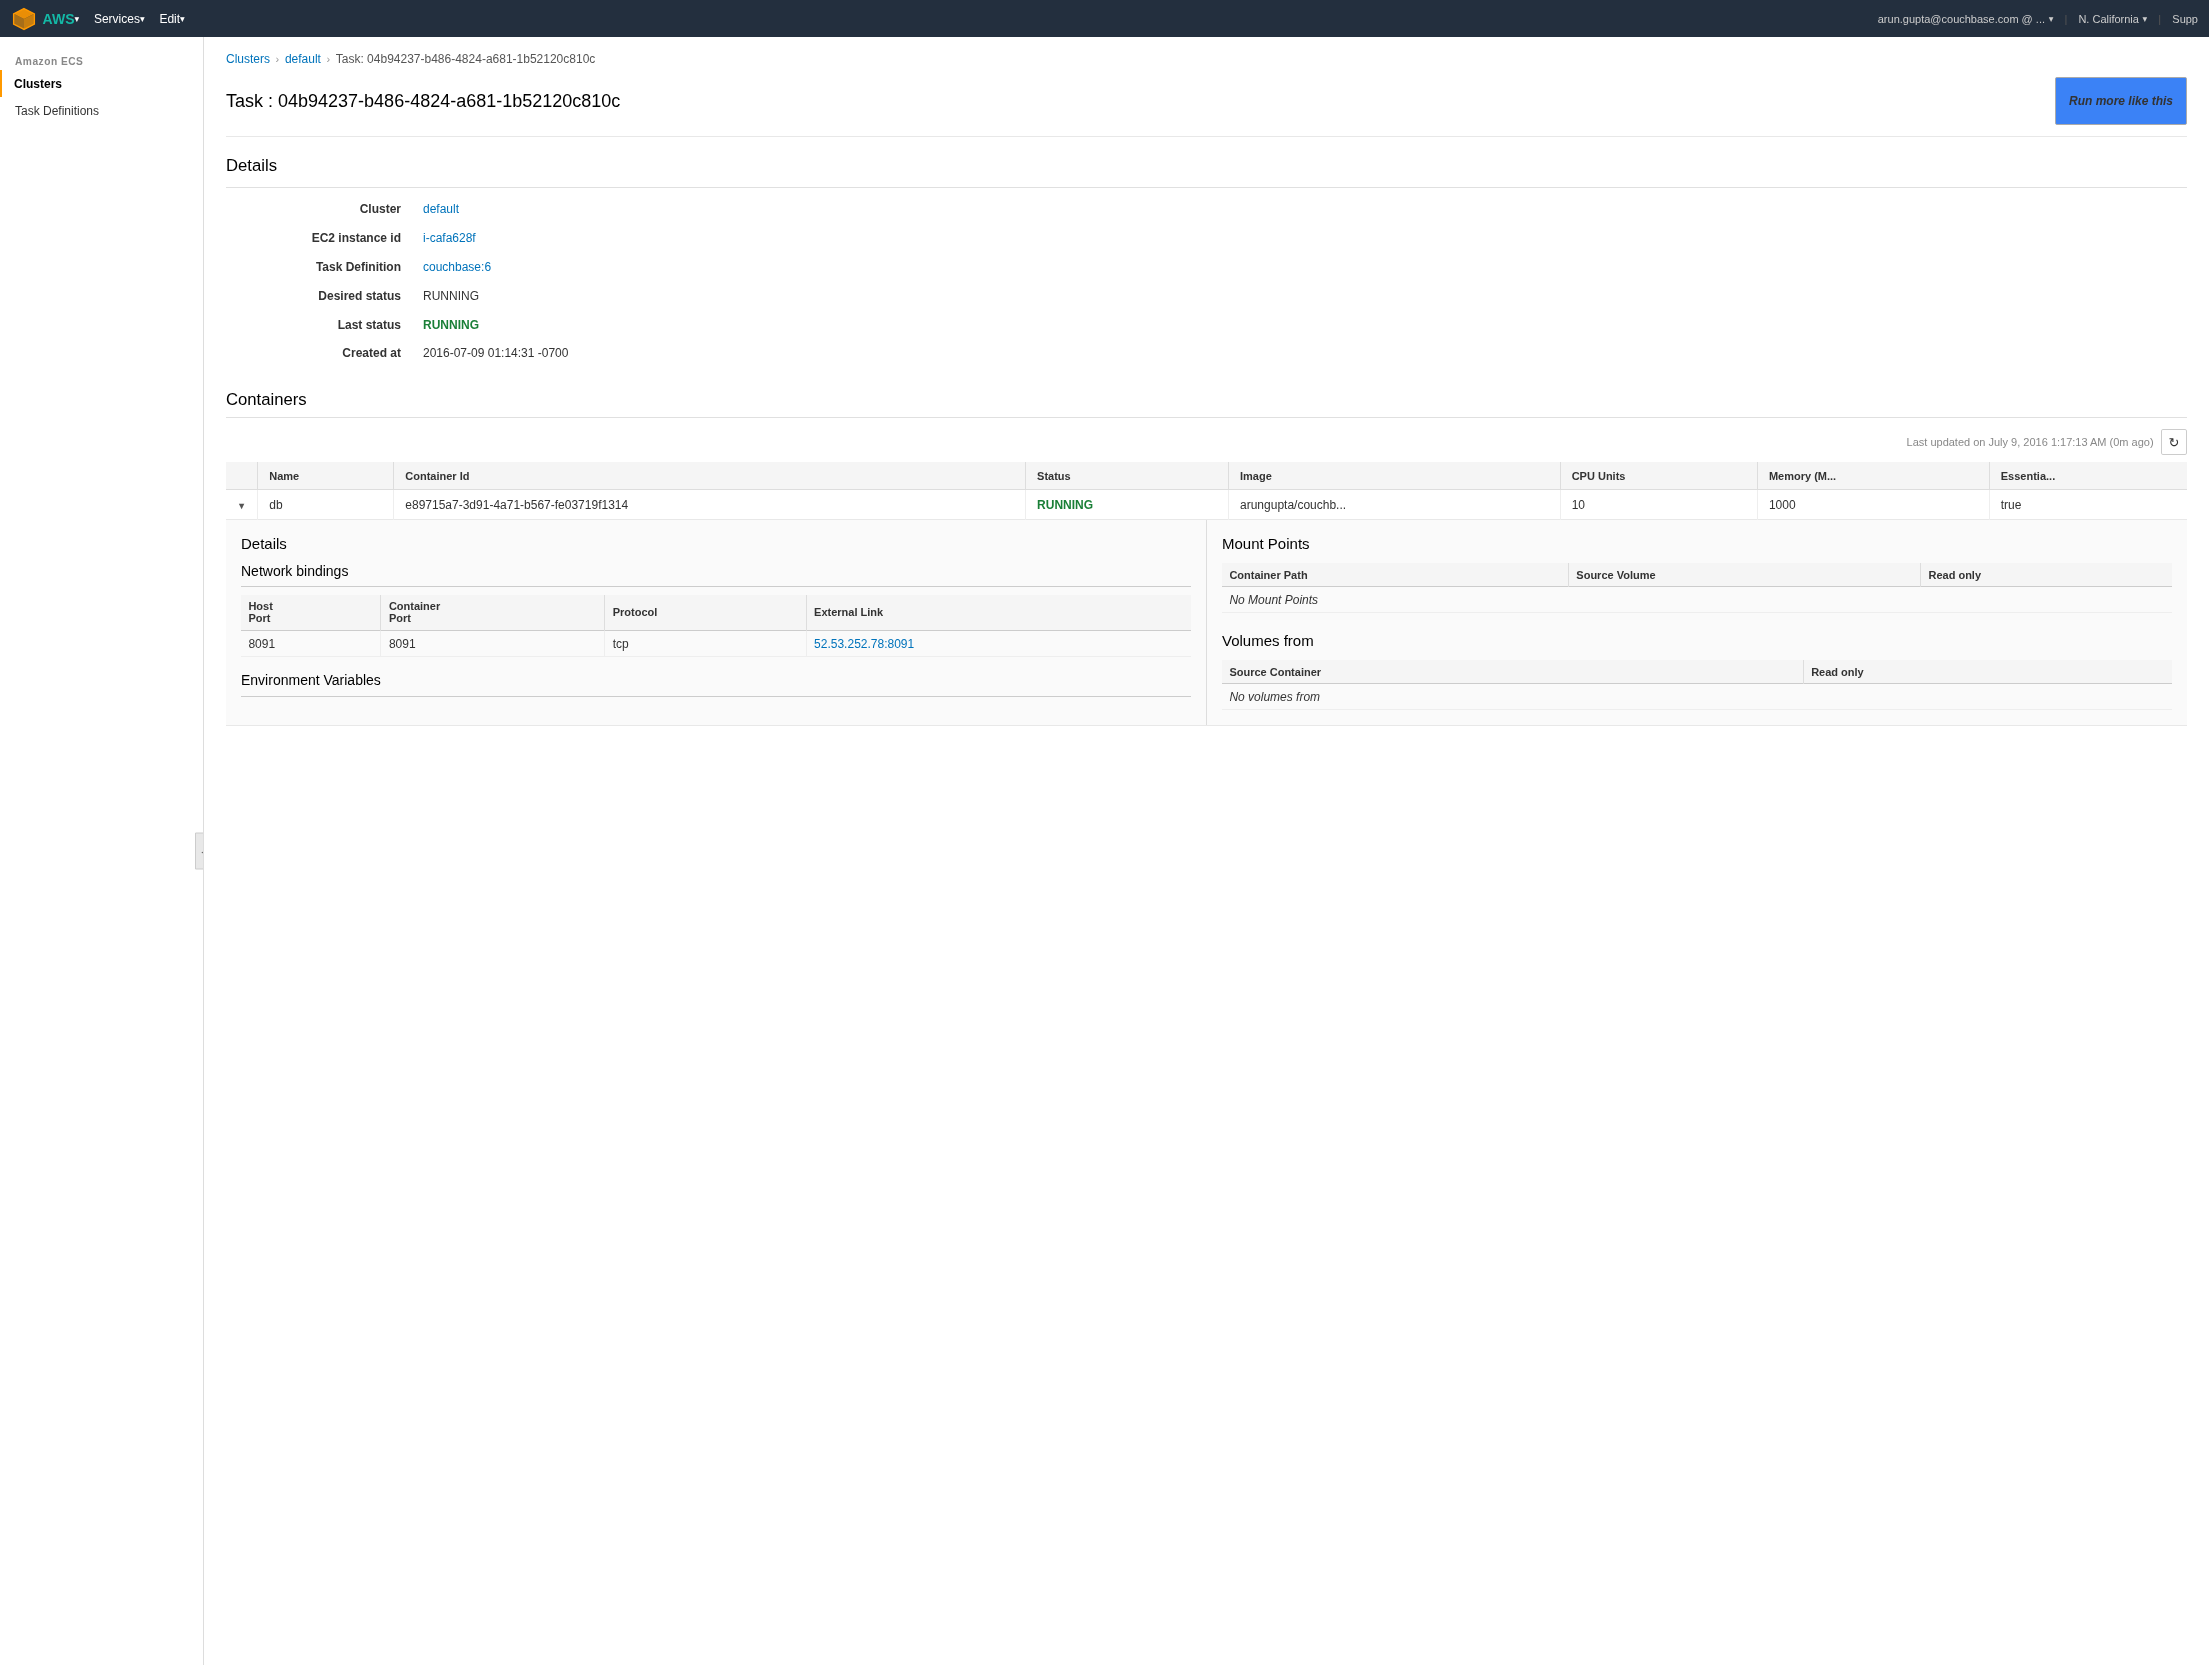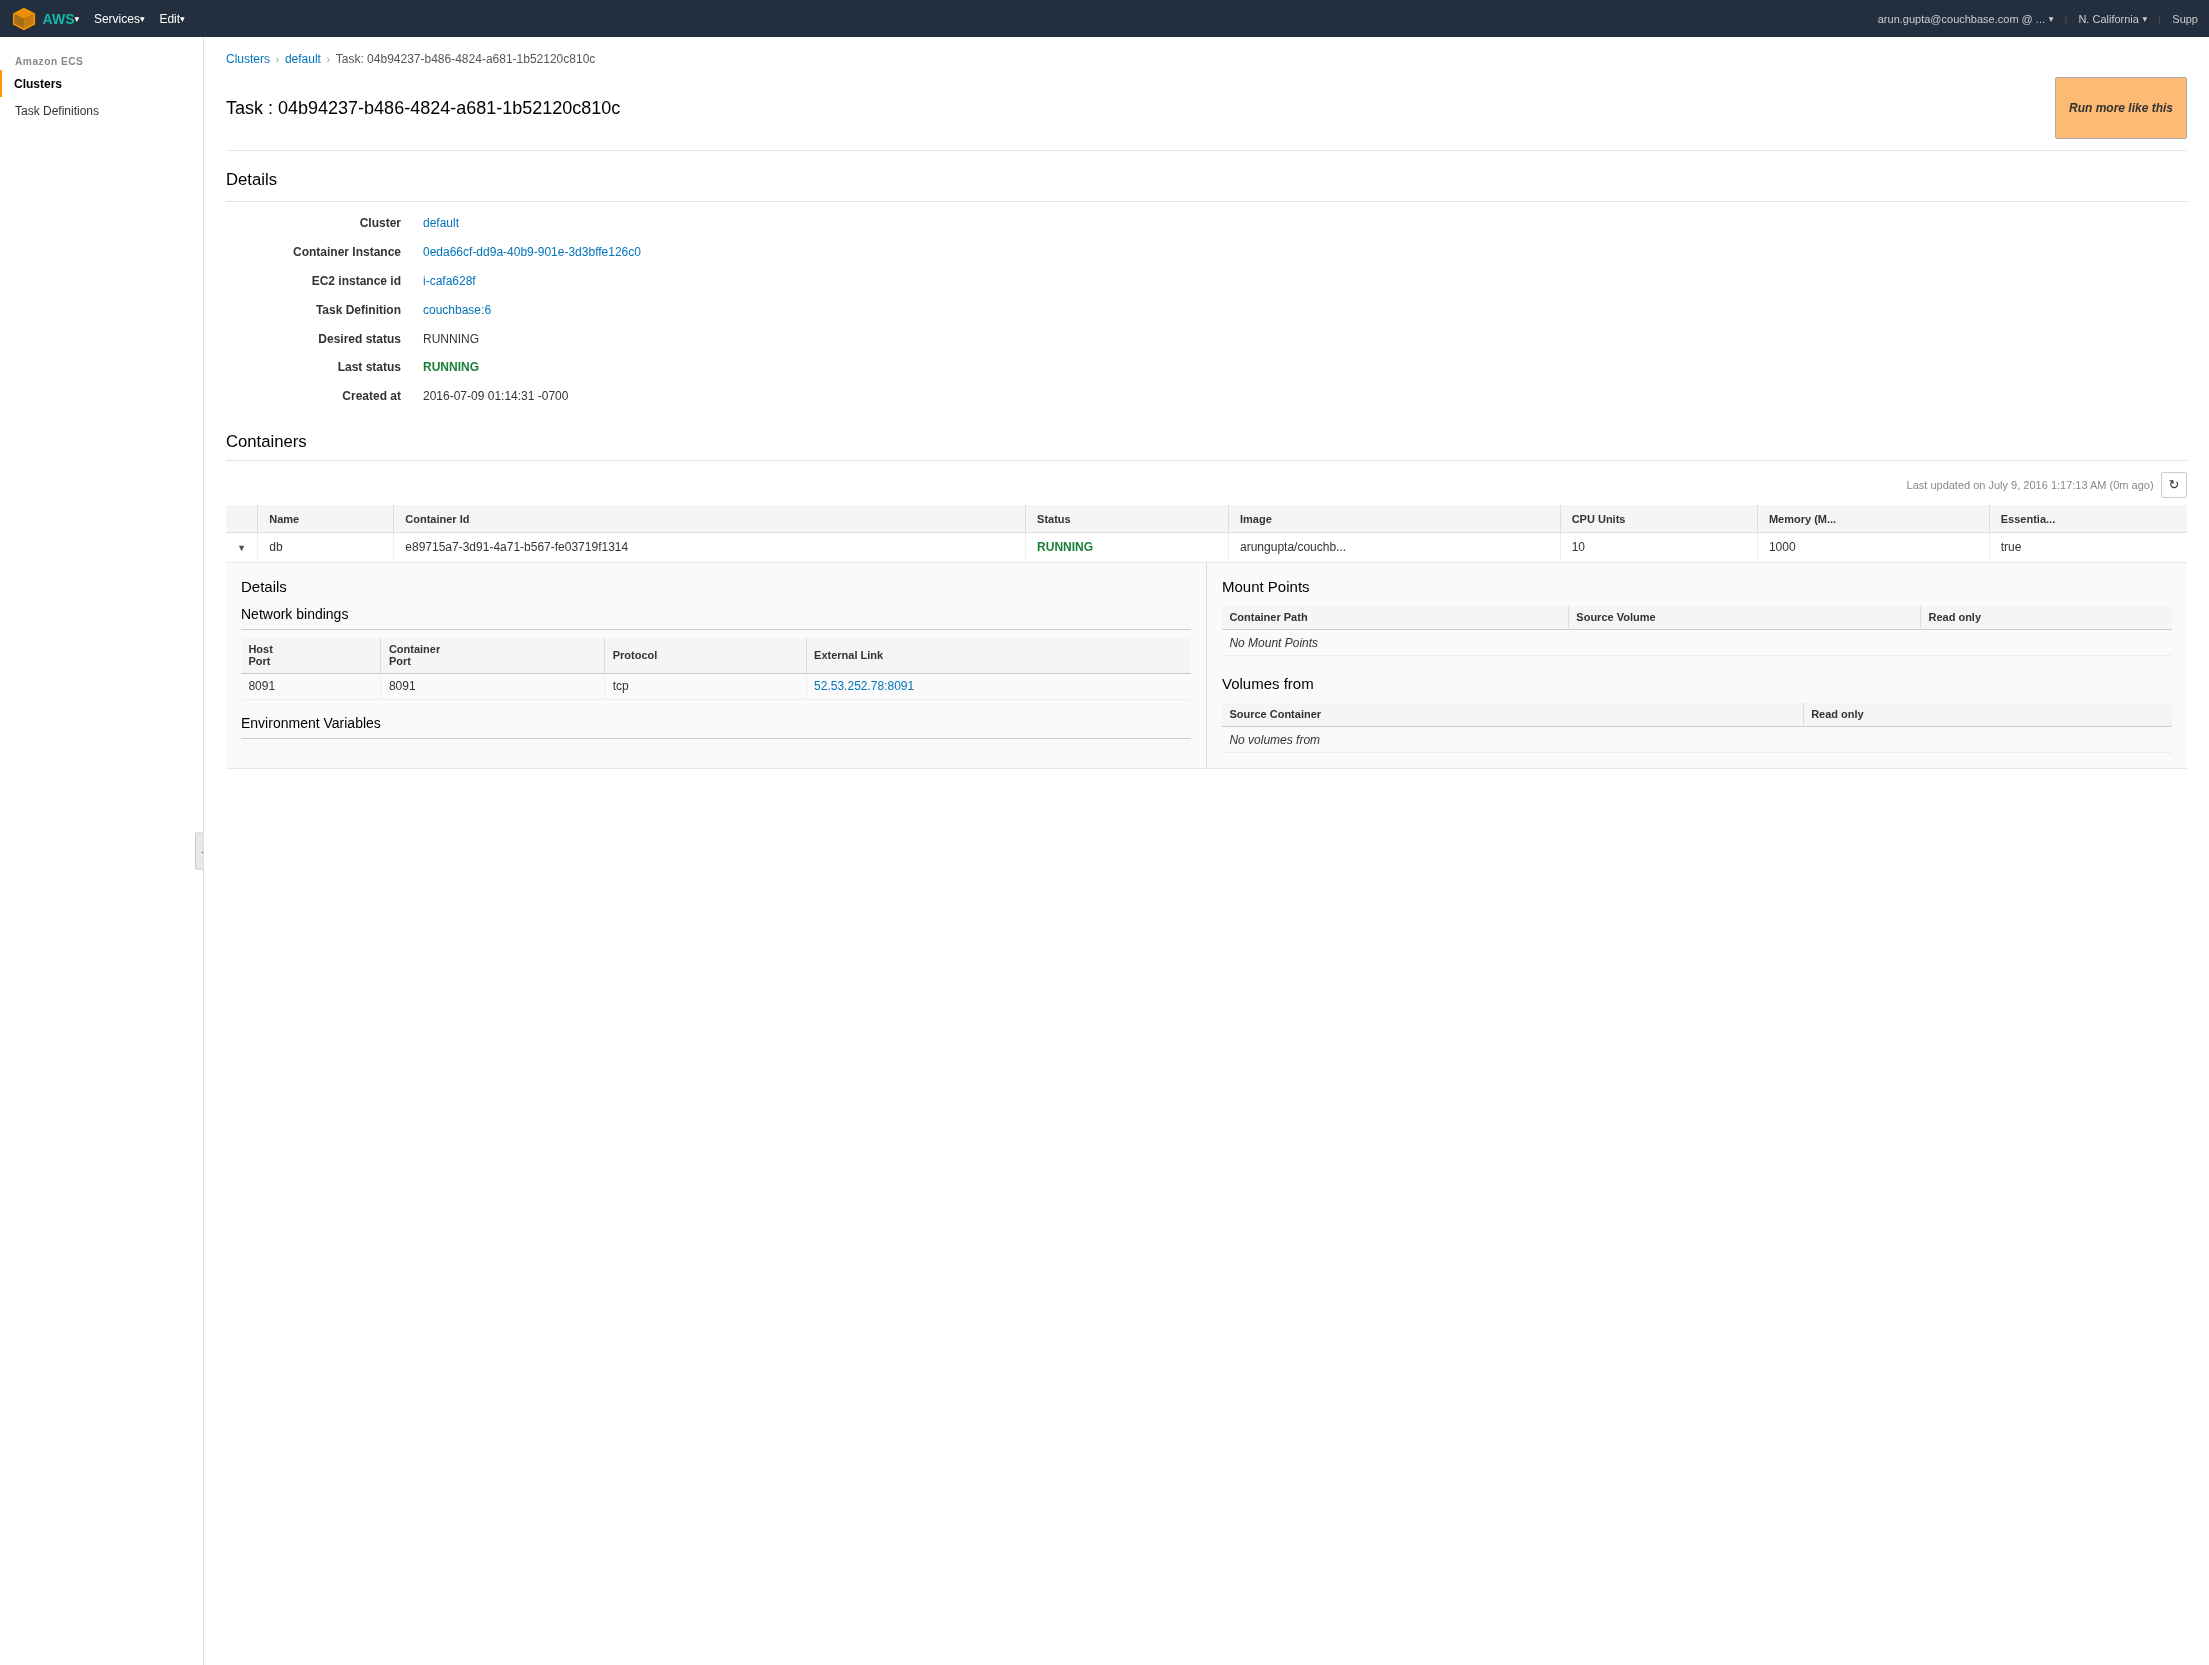--- a/index.html
+++ b/index.html
@@ -121,24 +121,24 @@
       margin-bottom: 18.6px;
       padding-bottom: 11px;
       border-bottom: 0.9px solid #e8e8e8;
     }
     .page-title {
       font-size: 18px;
       font-weight: 300;
       color: #000;
     }
     .btn-run-more {
-      background: #fdba74;
+      background: #3b82f6;
       border: 0.9px solid #aaa;
       border-radius: 1.9px;
-      padding: 23px 13px;
+      padding: 16px 13px;
       font-size: 12px;
       font-style: italic;
       font-weight: 600;
       cursor: pointer;
       color: #333;
     }
 
     
     .section-title {
       font-size: 16.7px;
@@ -342,24 +342,20 @@
 
     <h2 class="section-title">Details</h2>
     <hr style="border:none; border-top:0.9px solid #e0e0e0; margin-bottom:7.4px;">
     <table class="details-table">
       <tbody id="details-tbody">
           <tr>
             <td>Cluster</td>
             <td><a href="#" class="link-blue">default</a></td>
           </tr>
           <tr>
-            <td>Container Instance</td>
-            <td><a href="#" class="link-blue">0eda66cf-dd9a-40b9-901e-3d3bffe126c0</a></td>
-          </tr>
-          <tr>
             <td>EC2 instance id</td>
             <td><a href="#" class="link-blue">i-cafa628f</a></td>
           </tr>
           <tr>
             <td>Task Definition</td>
             <td><a href="#" class="link-blue">couchbase:6</a></td>
           </tr>
           <tr>
             <td>Desired status</td>
             <td>RUNNING</td>

